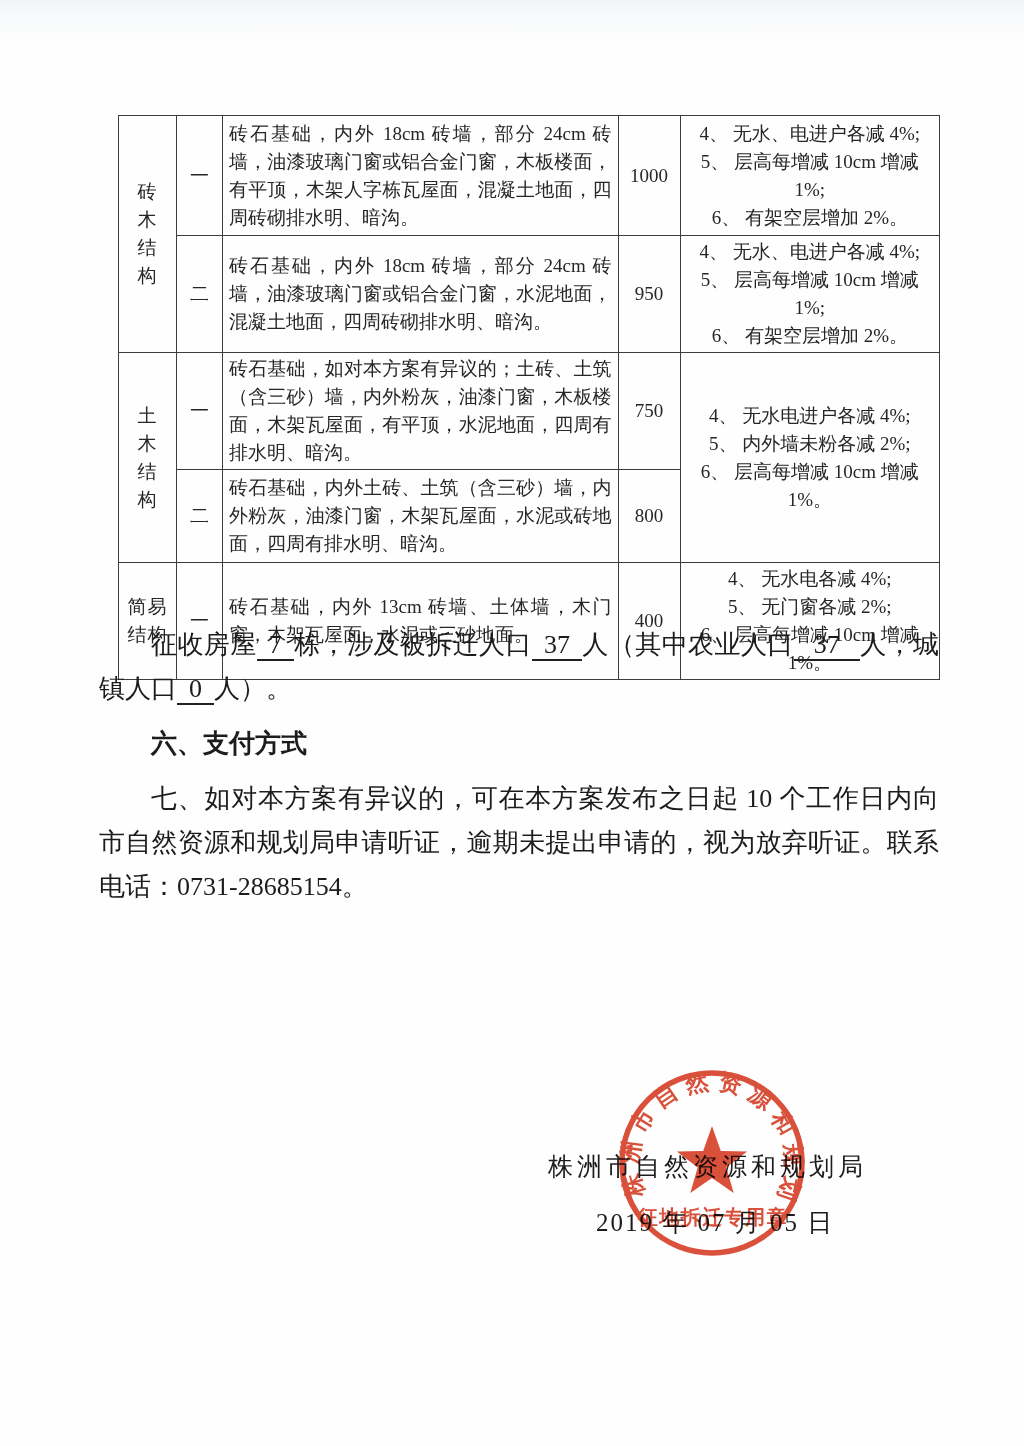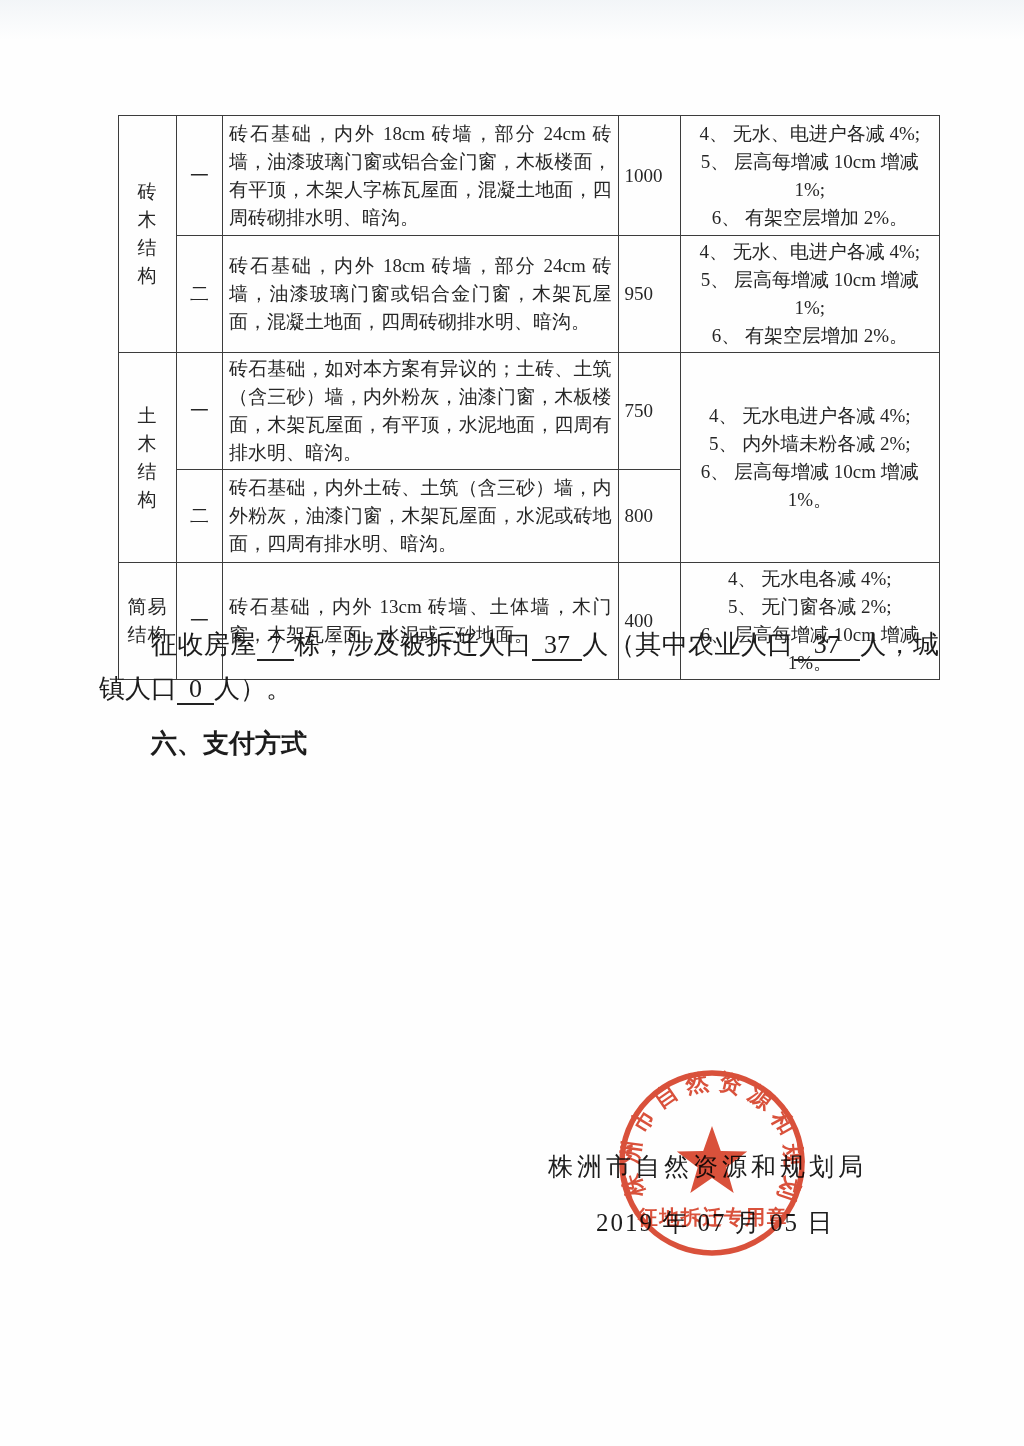--- a/index.html
+++ b/index.html
@@ -34,21 +34,21 @@
   td.structure-cell{
     text-align:center;
     white-space:pre-line;
     line-height:30px;
     font-size:20px;
     letter-spacing:1px;
     padding:0;
   }
   td.grade-cell{text-align:center;font-size:20px;padding:0;}
   td.desc-cell{padding:3px 9px 3px 11px;text-align:justify;margin-left:17px;}
-  td.price-cell{text-align:left;font-size:21px;padding:0;}
+  td.price-cell{text-align:center;font-size:21px;padding:0;}
   td.notes-cell{
     white-space:pre-line;
     padding:4px 4px 4px 12px;
     line-height:30px;
     text-align:center;
   }
 
   
   .doc-body{
     position:absolute;left:88px;top:612px;width:862px;
@@ -107,21 +107,21 @@
 构</td>
         <td class="grade-cell">一</td>
         <td class="desc-cell">砖石基础，内外 18cm 砖墙，部分 24cm 砖墙，油漆玻璃门窗或铝合金门窗，木板楼面，有平顶，木架人字栋瓦屋面，混凝土地面，四周砖砌排水明、暗沟。</td>
         <td class="price-cell">1000</td>
         <td class="notes-cell">4、 无水、电进户各减 4%;
 5、 层高每增减 10cm 增减 1%;
 6、 有架空层增加 2%。</td>
       </tr>
       <tr style="height:85px">
         <td class="grade-cell">二</td>
-        <td class="desc-cell">砖石基础，内外 18cm 砖墙，部分 24cm 砖墙，油漆玻璃门窗或铝合金门窗，木架瓦屋面，混凝土地面，四周砖砌排水明、暗沟。</td>
+        <td class="desc-cell">砖石基础，内外 18cm 砖墙，部分 24cm 砖墙，油漆玻璃门窗或铝合金门窗，水泥地面，混凝土地面，四周砖砌排水明、暗沟。</td>
         <td class="price-cell">950</td>
         <td class="notes-cell">4、 无水、电进户各减 4%;
 5、 层高每增减 10cm 增减 1%;
 6、 有架空层增加 2%。</td>
       </tr>
       <tr style="height:110px">
         <td class="structure-cell" rowspan="2">土
 木
 结
 构</td>
@@ -147,20 +147,21 @@
 5、 无门窗各减 2%;
 6、 层高每增减 10cm 增减 1%。</td>
       </tr>
     </tbody>
       </table>
   </div>
 
   <div class="doc-body">
     <p><span>征收房屋</span><span class="blank">7</span><span>栋，涉及被拆迁人口</span><span class="blank">37</span><span>人（其中农业人口</span><span class="blank wide">37</span><span>人，城镇人口</span><span class="blank">0</span><span>人）。</span></p>
     <p class="heading">六、支付方式</p>
+    <p>七、如对本方案有异议的，可在本方案发布之日起 10 个工作日内向市自然资源和规划局申请听证，逾期未提出申请的，视为放弃听证。联系电话：0731-28685154。</p>
   </div>
 
   <div class="sig-name">株洲市自然资源和规划局</div>
   <div class="sig-date">2019 年 07 月 05 日</div>
 
   <svg class="seal" viewBox="0 0 200 200" xmlns="http://www.w3.org/2000/svg">
     <defs>
       <path id="sealArc" d="M 32.9 131.3 A 74 74 0 1 1 167.1 131.3" fill="none"></path>
     </defs>
     <circle cx="100" cy="100" r="90" fill="none" stroke="#d7432c" stroke-width="5.5"></circle>

